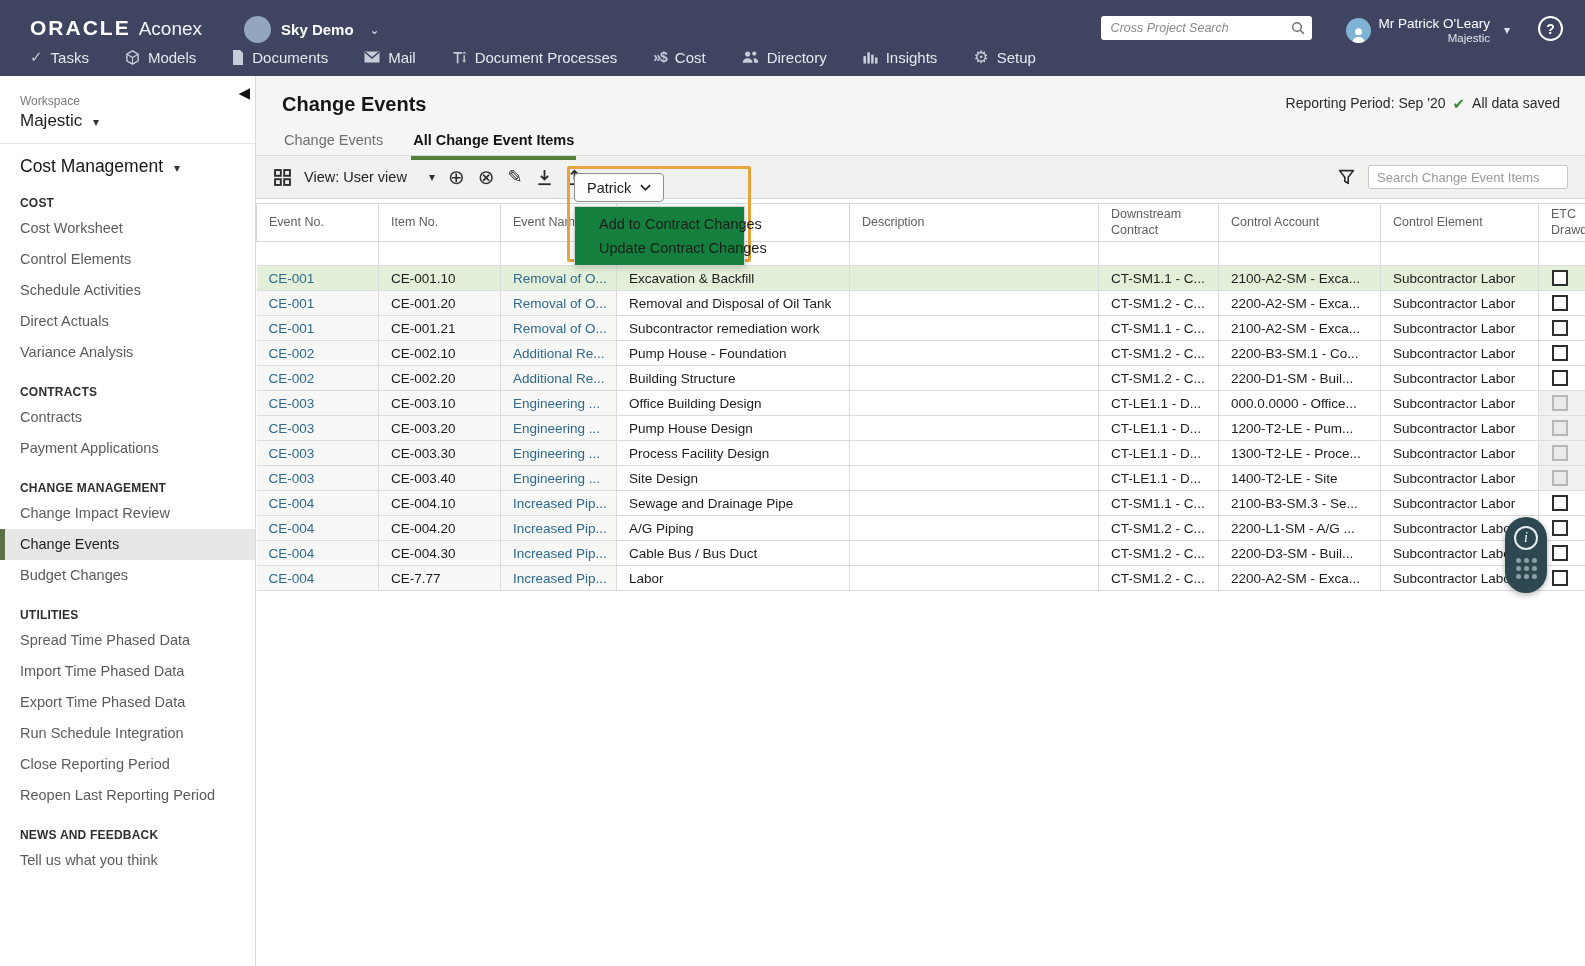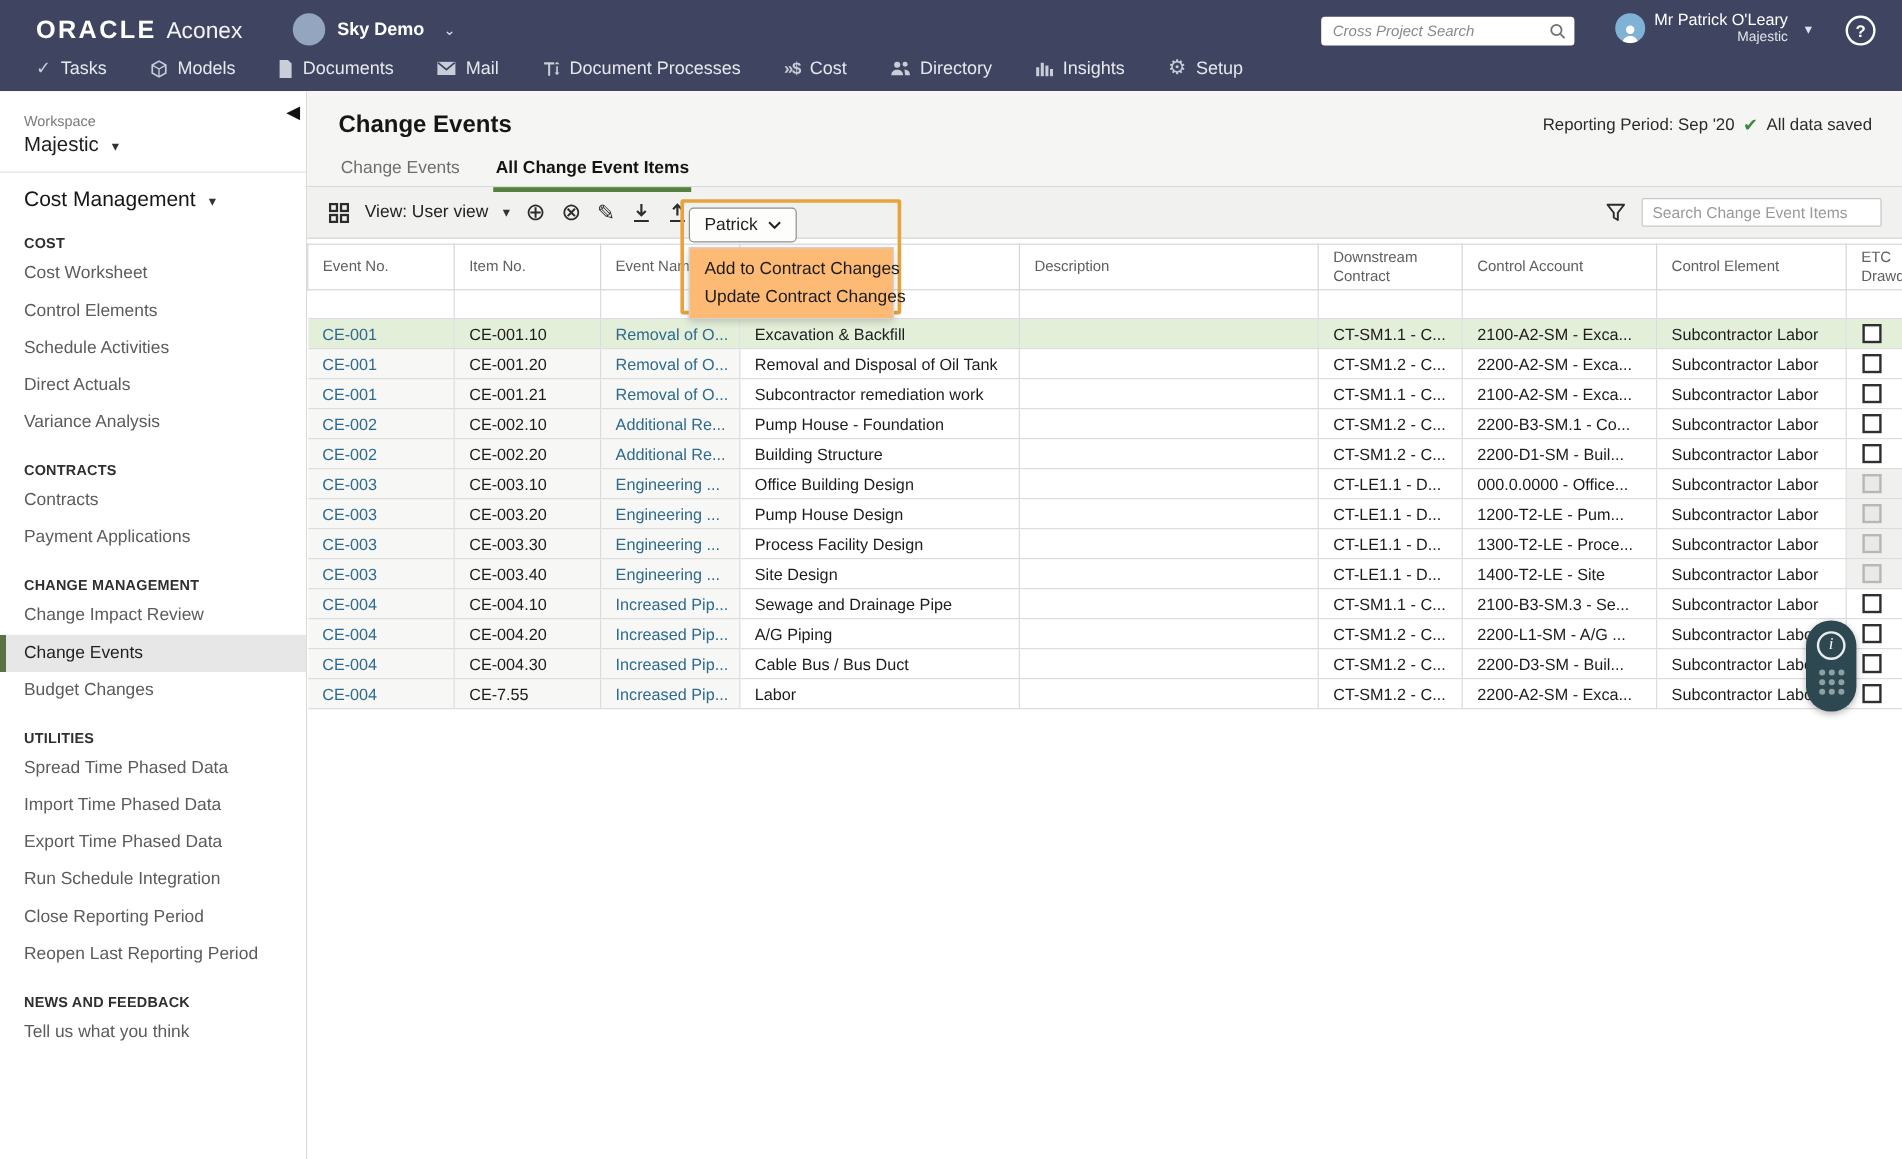--- a/index.html
+++ b/index.html
@@ -1,21 +1,21 @@
 <!DOCTYPE html>
 <html><head>
 <meta charset="utf-8">
 <style>
   * { box-sizing: border-box; margin: 0; padding: 0; }
   html,body { width:1585px; height:966px; overflow:hidden; background:#fff;
     font-family:"Liberation Sans","DejaVu Sans",sans-serif; }
 
   
   .topbar { height:76px; background:#3f4560; color:#fff; }
-  .topbar-row1 { display:flex; align-items:flex-end; height:38px; padding:0 22px 0 30px; }
+  .topbar-row1 { display:flex; align-items:flex-start; height:38px; padding:16px 22px 0 30px; }
   .logo { display:flex; align-items:baseline; gap:8px; }
   .logo .brand { font-size:21px; font-weight:bold; letter-spacing:2px; }
   .logo .product { font-size:19px; font-weight:300; color:#f2f3f7; }
   .project-sel { display:flex; align-items:center; gap:10px; margin-left:42px; cursor:pointer; }
   .project-avatar { width:27px; height:27px; border-radius:50%; background:#93a5bf;
     display:flex; align-items:center; justify-content:center; }
   .project-name { font-size:15px; font-weight:bold; }
   .caret { font-size:12px; color:#dfe2ec; margin-left:6px; }
   .top-spacer { flex:1; }
   .top-search { position:relative; width:211px; }
@@ -61,34 +61,34 @@
   .period-box { margin-left:auto; display:flex; align-items:flex-start; gap:7px; font-size:14px; color:#2b2b2b; padding-top:2px; }
   .saved-check { color:#3a8a3d; font-weight:bold; font-size:15px; }
   .tabs { display:flex; gap:26px; margin-top:10px; }
   .tab { font-size:14.5px; color:#6e6e6e; padding:6px 2px 8px; cursor:pointer; border-bottom:4px solid transparent; }
   .tab.active { color:#141414; font-weight:bold; border-bottom-color:#53803f; }
 
   .toolbar { height:43px; background:#f1f1f0; border-bottom:1px solid #d2d2d2;
     display:flex; align-items:center; padding:0 18px; gap:13px; color:#2c2c2c; }
   .tb-icon { display:flex; align-items:center; justify-content:center; cursor:pointer; color:#2c2c2c; }
   .tb-glyph { font-size:20px; line-height:1; }
-  .view-sel { display:flex; align-items:center; gap:6px; font-size:14.5px; color:#222; cursor:pointer; }
+  .view-sel { display:flex; align-items:center; gap:16px; font-size:14.5px; color:#222; cursor:pointer; }
   .tb-spacer { flex:1; }
   .tb-search input { width:200px; height:24px; border:1px solid #c7c7c7; border-radius:2px; padding:0 8px;
     font-size:13px; color:#333; font-family:inherit; background:#fff; }
   .tb-search input::placeholder { color:#9a9a9a; }
 
   
   .callout { position:absolute; left:311px; top:90px; width:184px; height:96px;
     border:3px solid #e7a33c; border-radius:2px; z-index:30; }
   .actions-btn { position:absolute; left:4px; top:4px; height:29px; display:flex; align-items:center; gap:9px;
     background:#fdfdfc; border:1px solid #909090; border-radius:4px; padding:0 12px;
     font-size:14.5px; color:#1f1f1f; cursor:pointer; }
-  .actions-menu { position:absolute; left:4px; top:37px; width:171px; background:#fdba74;
-    border:1px solid #d2d2d2; box-shadow:0 2px 6px rgba(0,0,0,.18); padding:5px 0; }
+  .actions-menu { position:absolute; left:4px; top:37px; width:171px; background:#15803d;
+    border:1px solid #d2d2d2; box-shadow:0 2px 6px rgba(0,0,0,.18); padding:5px 12px; }
   .menu-item { font-size:14.5px; color:#1c1c1c; padding:4px 12px; white-space:nowrap; cursor:pointer; }
 
   
   .grid-wrap { position:relative; padding-top:4px; background:#fff; }
   table.grid { border-collapse:collapse; table-layout:fixed; width:1329px; }
   .grid th { height:37px; background:#fff; color:#5e5e5e; font-size:12.5px; font-weight:normal;
     text-align:left; padding:3px 12px; border:1px solid #d6d6d6; border-left:none;
     vertical-align:middle; overflow:hidden; white-space:normal; line-height:1.25; }
   .grid th:first-child { border-left:1px solid #d6d6d6; }
   .grid td { height:25px; font-size:13.5px; color:#1c1c1c; padding:0 12px;
@@ -511,21 +511,21 @@
               <td class="frozen"><a class="cell-link">Increased Pip...</a></td>
               <td>Cable Bus / Bus Duct</td>
               <td></td>
               <td>CT-SM1.2 - C...</td>
               <td>2200-D3-SM - Buil...</td>
               <td>Subcontractor Labor</td>
               <td class="chk-cell"><span class="cbox"></span></td>
             </tr>
             <tr class="">
               <td class="frozen"><a class="cell-link">CE-004</a></td>
-              <td class="frozen">CE-7.55</td>
+              <td class="frozen">CE-7.77</td>
               <td class="frozen"><a class="cell-link">Increased Pip...</a></td>
               <td>Labor</td>
               <td></td>
               <td>CT-SM1.2 - C...</td>
               <td>2200-A2-SM - Exca...</td>
               <td>Subcontractor Labor</td>
               <td class="chk-cell"><span class="cbox"></span></td>
             </tr>
           </tbody>
         </table>

